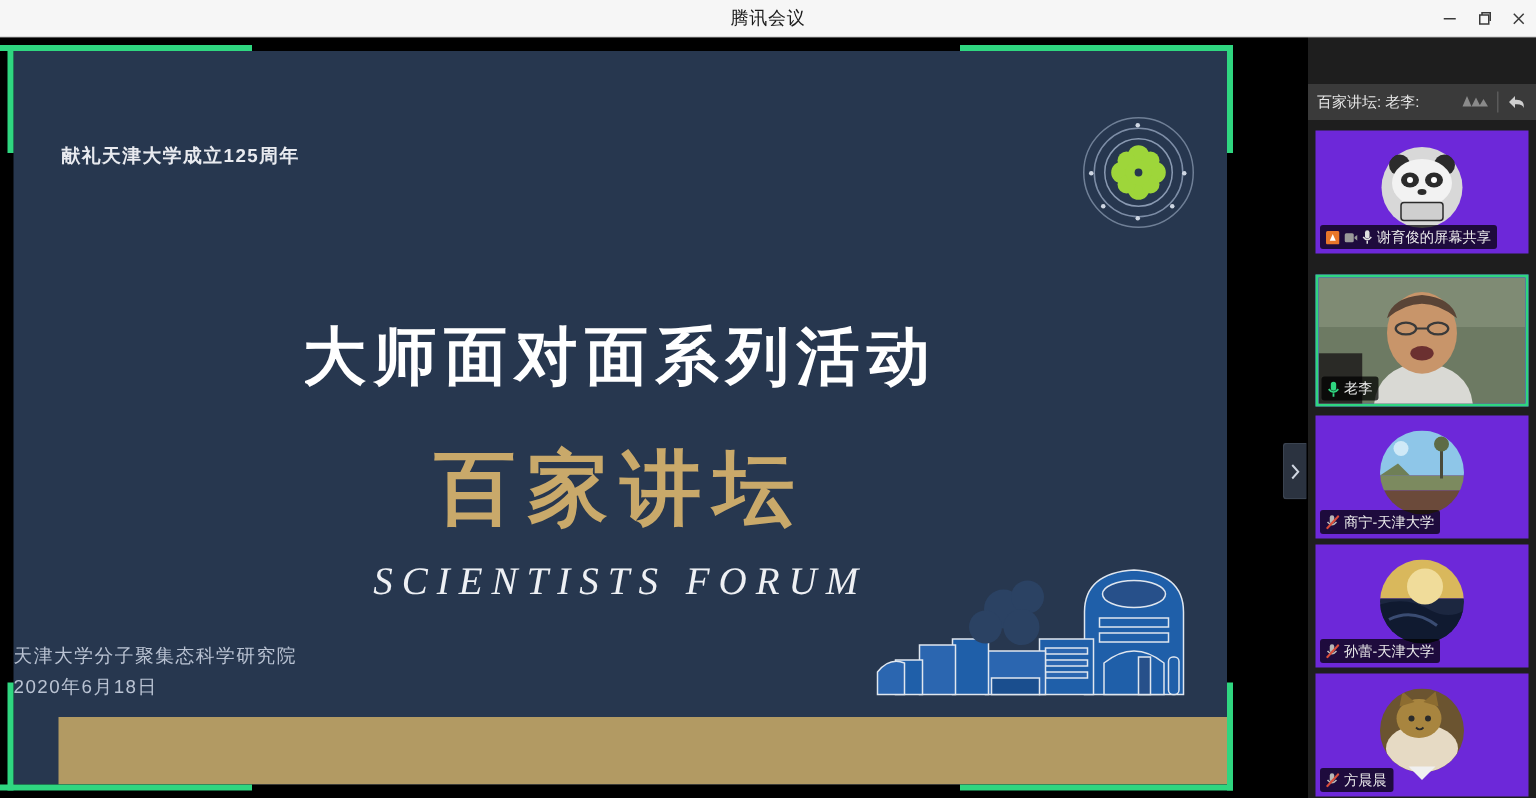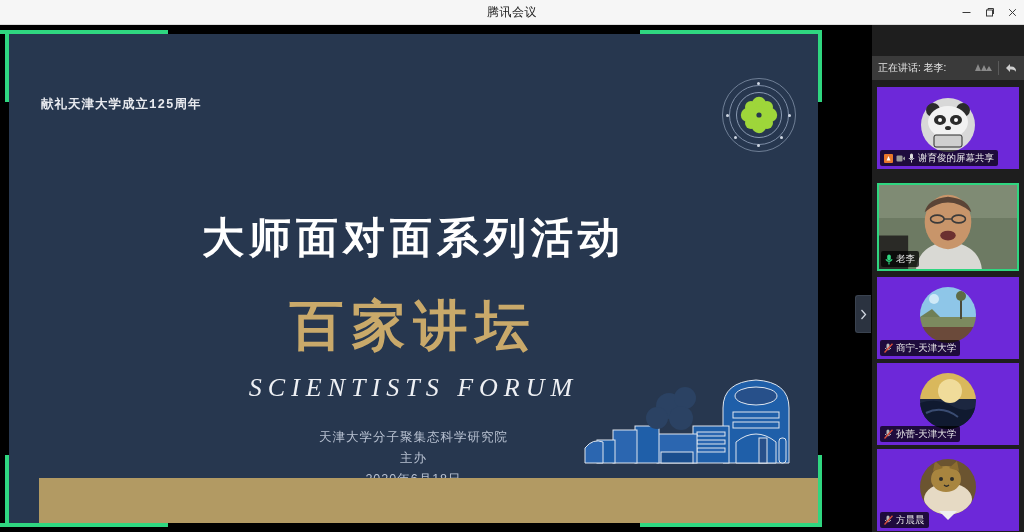--- a/index.html
+++ b/index.html
@@ -41,39 +41,39 @@
   .gl-right-t{ left:818px; top:5px; width:4px; height:72px; }
   .gl-right-b{ left:818px; bottom:5px; width:4px; height:72px; }
 
   
   .slide{
     position:absolute; left:9px; top:9px; width:809px; height:489px;
     background:#27374f; overflow:hidden;
   }
   .slide-sub-top{
     position:absolute; left:32px; top:62px;
-    font-family:Liberation Mono, monospace;
+    font-family:Liberation Sans, sans-serif;
     font-size:12.5px; font-weight:bold; color:#e8eaef; letter-spacing:1px;
   }
   .slide-title{
     position:absolute; left:0; right:0; top:176px; text-align:center;
     font-size:42px; font-weight:bold; color:#ffffff; letter-spacing:5px;font-family:Liberation Mono, monospace;
   }
   .slide-gold{
     position:absolute; left:0; right:0; top:256px; text-align:center;
     font-family:"Liberation Serif","DejaVu Serif",serif;
     font-size:54px; font-weight:bold; color:#c9a96a; letter-spacing:8px;
   }
   .slide-en{
     position:absolute; left:0; right:0; top:339px; text-align:center;
     font-family:"Liberation Serif","DejaVu Serif",serif;
     font-size:26px; color:#eef0f4; letter-spacing:6px;font-style:italic;
   }
   .slide-org{
-    position:absolute; left:0; right:0; top:393px; text-align:center;
+    position:absolute; left:0; right:0; top:393px; text-align:left;
     font-size:12.5px; color:#b9c2d2; line-height:21px; letter-spacing:1px;
   }
   .slide-band{
     position:absolute; left:30px; bottom:0; width:779px; height:45px;
     background:#b29a63;
   }
   
   .campus{ position:absolute; right:0; bottom:45px; width:245px; height:110px; }
   .logo{
     position:absolute; right:22px; top:44px; width:74px; height:74px;
@@ -195,21 +195,20 @@
           <circle cx="20" cy="20" r="2.6" fill="#27374f"></circle>
         </svg>
       </div>
 
       <div class="slide-title">大师面对面系列活动</div>
       <div class="slide-gold">百家讲坛</div>
       <div class="slide-en">SCIENTISTS FORUM</div>
 
       <div class="slide-org">
         <div>天津大学分子聚集态科学研究院</div>
-        <div>主办</div>
         <div>2020年6月18日</div>
       </div>
 
       <svg class="campus" viewBox="0 0 245 110" preserveAspectRatio="none">
         <g fill="#1f5fa9" stroke="#dfe6ef" stroke-width="1">
           <path d="M150 95 L150 40 Q150 14 183 12 Q216 14 216 40 L216 95 Z"></path>
           <ellipse cx="183" cy="28" rx="21" ry="9" fill="#27508a"></ellipse>
           <rect x="160" y="44" width="46" height="6"></rect>
           <rect x="160" y="54" width="46" height="6"></rect>
           <path d="M163 95 L163 74 Q183 58 203 74 L203 95 Z"></path>
@@ -253,21 +252,21 @@
     <div class="collapse-handle">
       <svg width="7" height="11" viewBox="0 0 7 11">
         <path d="M1.5 1 L5.5 5.5 L1.5 10" fill="none" stroke="currentColor" stroke-width="1.3"></path>
       </svg>
     </div>
   </div>
 
   <div class="rail">
 
     <div class="speaking-bar">
-      <span class="txt">正在讲话: 老李:</span>
+      <span class="txt">百家讲坛: 老李:</span>
       <span class="spacer"></span>
       <svg width="20" height="12" viewBox="0 0 20 12">
         <path d="M2 9 L5 2 L8 9 Z M8 9 L11 3 L14 9 Z M13 9 L16 4 L19 9 Z" fill="#8a8a8a"></path>
       </svg>
       <span class="div"></span>
       <svg width="14" height="12" viewBox="0 0 14 12">
         <path d="M6 2 L2 6 L6 10 L6 7.5 Q11 7 12 10 Q12.5 4 6 4.5 Z" fill="#cfcfcf"></path>
       </svg>
     </div>
 

